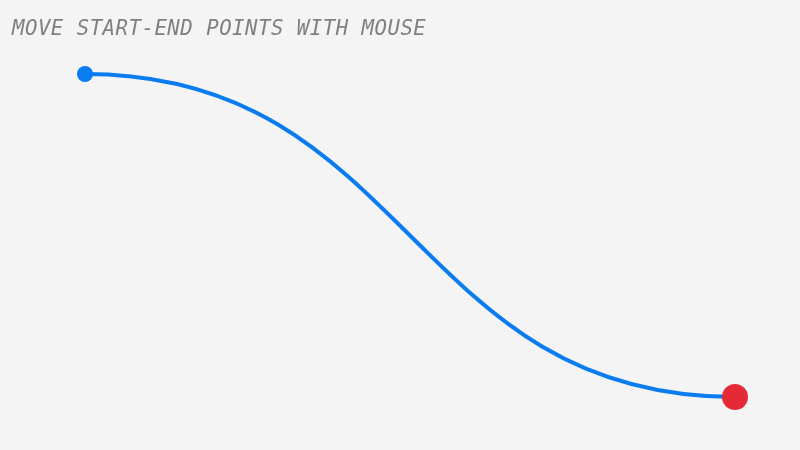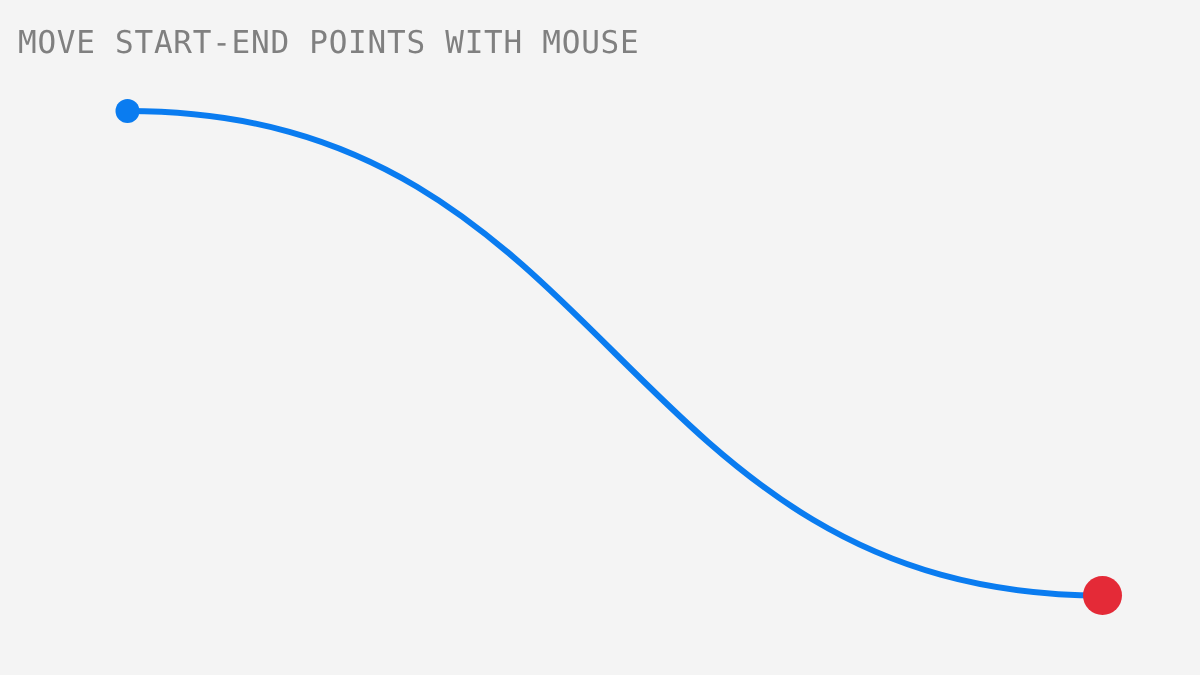--- a/index.html
+++ b/index.html
@@ -12,20 +12,21 @@
     height: 450px;
     overflow: hidden;
     font-family: "DejaVu Sans Mono", "Liberation Mono", monospace;
   }
 
   #app {
     position: relative;
     width: 635px;
     height: 450px;
     background: #f4f4f4;
+    font-style: italic;
   }
 
   
   #stage {
     position: absolute;
     left: 0;
     top: 0;
     width: 800px;
     height: 450px;
     display: block;

